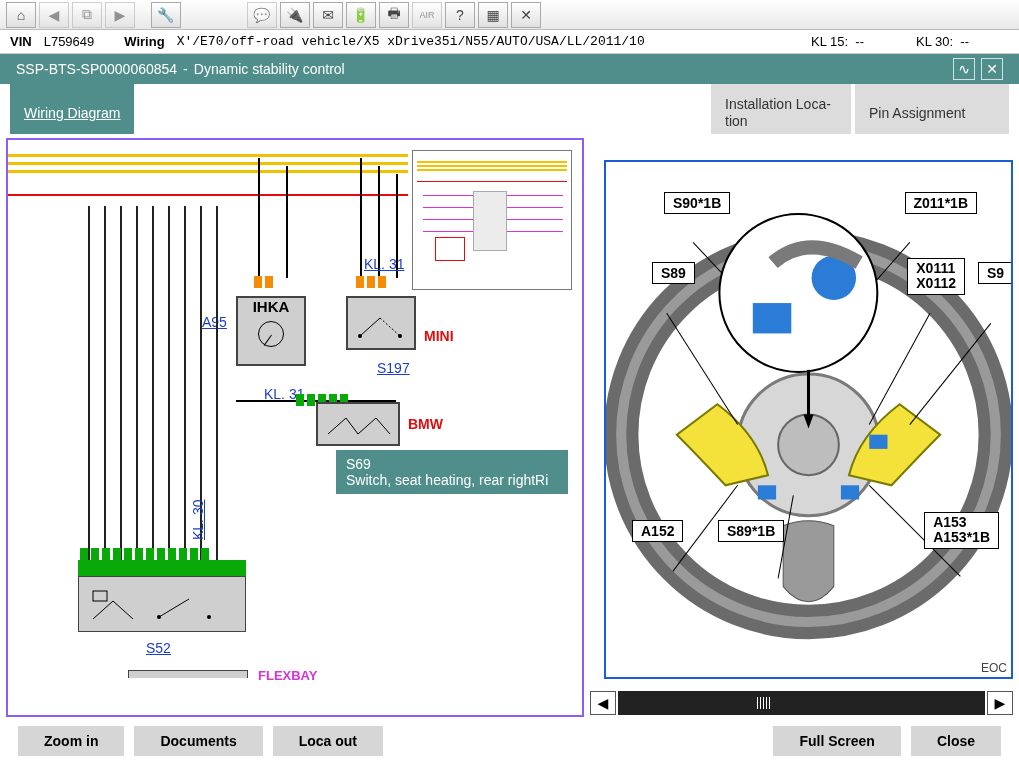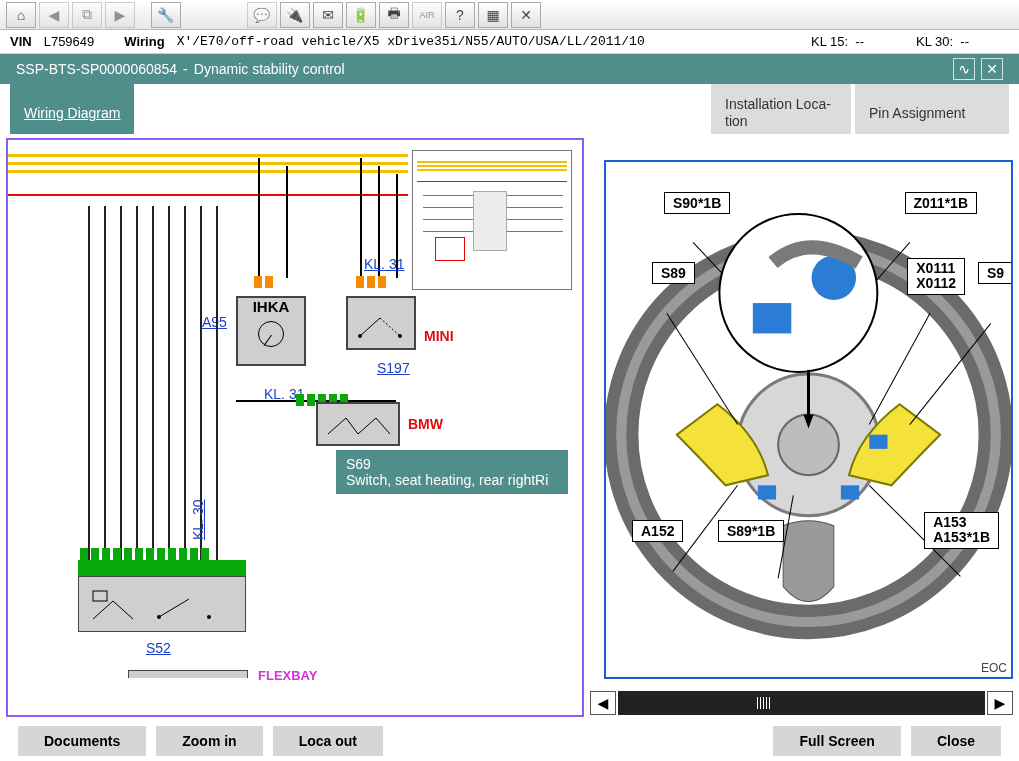--- a/index.html
+++ b/index.html
@@ -300,19 +300,19 @@
       <div class="arrowbtn">◀</div>
       <div class="scrolltrack">
           <div class="thumb"></div>
         </div>
       <div class="arrowbtn">▶</div>
     </div>
   </div>
 </div>
 
 <div class="footer">
+  <div class="fbtn">Zoom in</div>
   <div class="fbtn">Documents</div>
-  <div class="fbtn">Zoom in</div>
   <div class="fbtn">Loca out</div>
   <div class="fspacer"></div>
   <div class="fbtn">Full Screen</div>
   <div class="fbtn">Close</div>
 </div>
 
 </body></html>

